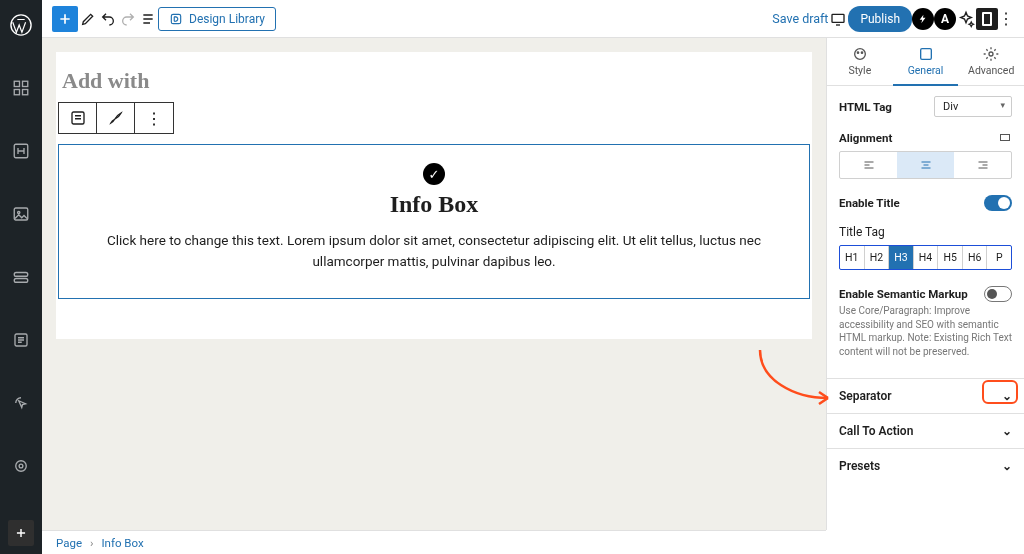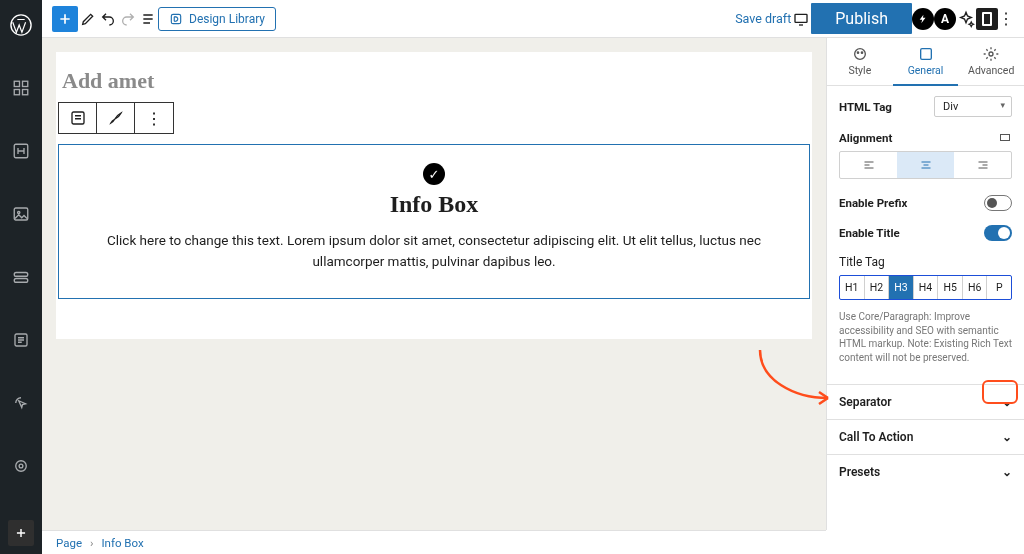--- a/index.html
+++ b/index.html
@@ -12,21 +12,21 @@
   .wp-sidebar .add-square { width: 26px; height: 26px; background:#2f2f2f; color:#fff; display:flex; align-items:center; justify-content:center; border-radius:2px; margin-top:auto; margin-bottom:auto; }
 
   
   .topbar { position: absolute; left: 42px; top: 0; right: 0; height: 38px; border-bottom:1px solid #e0e0e0; display:flex; align-items:center; padding:0 10px; gap:0; background:#fff;}
   .topbar .blue-add { width:26px; height:26px; background:#1e83db; color:#fff; border-radius:2px; display:flex; align-items:center; justify-content:center; font-size:18px; }
   .topbar .tb-ic { width:20px; height:20px; color:#1e1e1e; display:flex; align-items:center; justify-content:center; }
   .topbar .tb-muted { color:#b0b0b0; }
   .design-lib { display:flex; align-items:center; gap:6px; border:1px solid #2271b1; color:#2271b1; padding:4px 10px; border-radius:3px; font-size:12px; }
   .topbar .spacer { flex:1; }
   .save-draft { color:#2271b1; font-size:12.5px; }
-  .publish { background:#2271b1; color:#fff; font-size:16px; padding:6px 24px; border-radius:1px; }
+  .publish { background:#2271b1; color:#fff; font-size:12px; padding:6px 12px; border-radius:12px; }
   .circ { width:22px; height:22px; border-radius:50%; display:flex; align-items:center; justify-content:center; font-size:12px; font-weight:bold; }
   .circ.black { background:#000; color:#fff; }
   .sq-toggle { width:22px; height:22px; background:#1e1e1e; border-radius:2px; display:flex; align-items:center; justify-content:center; }
   .sq-toggle .inner { width:10px; height:14px; border:2px solid #fff; border-radius:1px; }
   .more-v { font-size:16px; color:#1e1e1e; }
 
   
   .canvas { position:absolute; left:42px; top:38px; width: 784px; height: 492px; background:#f0efea; }
   .page { position:absolute; left:14px; top:14px; right:14px; background:#fff; padding:0 0 40px 0; }
   .add-title { font-family: Georgia, serif; font-size:22px; color:#8a8a8a; padding:16px 0 8px 6px; font-weight:600;}
@@ -194,21 +194,21 @@
       </svg>
     </div>
   <div class="sq-toggle">
       <div class="inner"></div>
     </div>
   <div class="more-v">⋮</div>
 </div>
 
 <div class="canvas">
   <div class="page">
-    <div class="add-title">Add amet</div>
+    <div class="add-title">Add with</div>
     <div class="btoolbar">
       <div class="bt">
           <svg width="18" height="18" viewBox="0 0 24 24" fill="none" stroke="#1e1e1e" stroke-width="1.8">
             <rect x="4" y="4" width="16" height="16" rx="2"></rect>
             <path d="M8 9h8M8 13h8"></path>
           </svg>
         </div>
       <div class="bt">
           <svg width="16" height="16" viewBox="0 0 24 24" fill="none" stroke="#1e1e1e" stroke-width="1.8">
             <path d="M4 20s4-2 6-6 6-8 10-10c-2 4-6 8-10 10s-6 6-6 6z"></path>
@@ -274,44 +274,44 @@
             <path d="M3 6h18M7 12h10M3 18h18"></path>
           </svg>
         </div>
       <div class="ab">
           <svg width="14" height="12" viewBox="0 0 24 24" stroke="#555" stroke-width="2">
             <path d="M3 6h18M11 12h10M3 18h18"></path>
           </svg>
         </div>
     </div>
 
-    <div class="row">
-      <span class="lbl">Enable Prefix</span>
-      <div class="toggle off">
-          <div class="knob"></div>
-        </div>
-    </div>
     <div class="row">
       <span class="lbl">Enable Title</span>
       <div class="toggle on">
           <div class="knob"></div>
         </div>
     </div>
 
     <div style="margin-bottom:6px;"><span class="lbl">Title Tag</span></div>
     <div class="seggroup" id="title-tag-group" style="margin-bottom:16px;">
         <div class="seg">H1</div>
         <div class="seg">H2</div>
         <div class="seg on">H3</div>
         <div class="seg">H4</div>
         <div class="seg">H5</div>
         <div class="seg">H6</div>
         <div class="seg">P</div>
       </div>
 
+    <div class="row" style="margin-bottom:8px;">
+      <span class="lbl">Enable Semantic Markup</span>
+      <div class="toggle off" style="position:relative;">
+          <div class="knob"></div>
+        </div>
+    </div>
     <div class="helptext">Use Core/Paragraph: Improve accessibility and SEO with semantic HTML markup. Note: Existing Rich Text content will not be preserved.</div>
   </div>
 
   <div class="acc">
     <span>Separator</span>
     <span>⌄</span>
   </div>
   <div class="acc">
     <span>Call To Action</span>
     <span>⌄</span>

